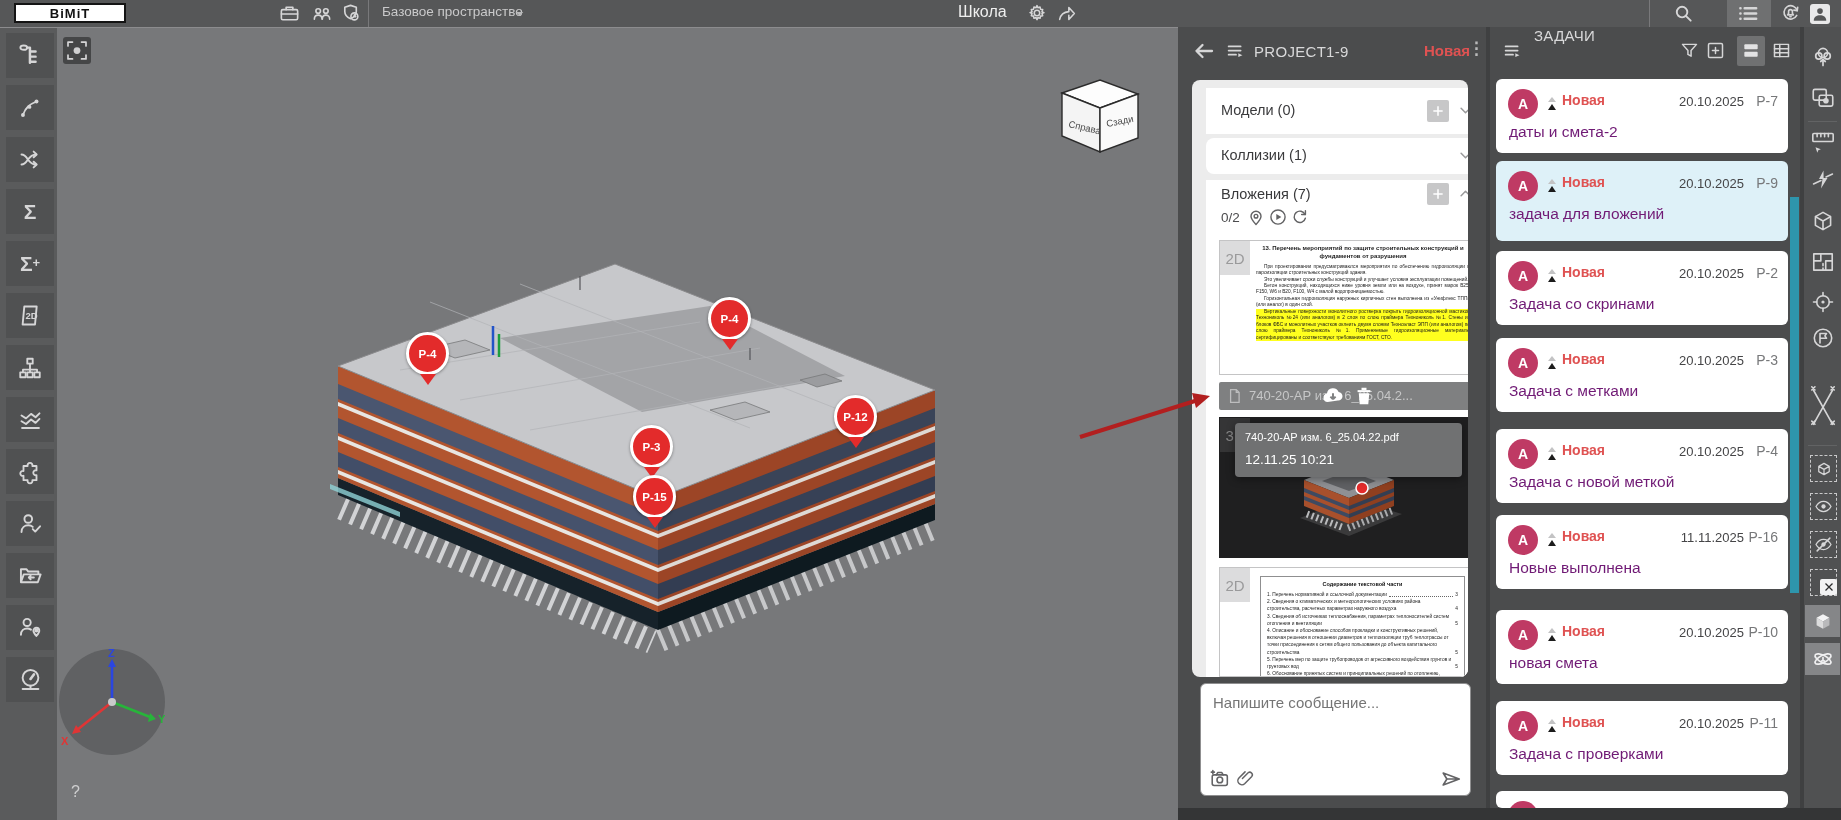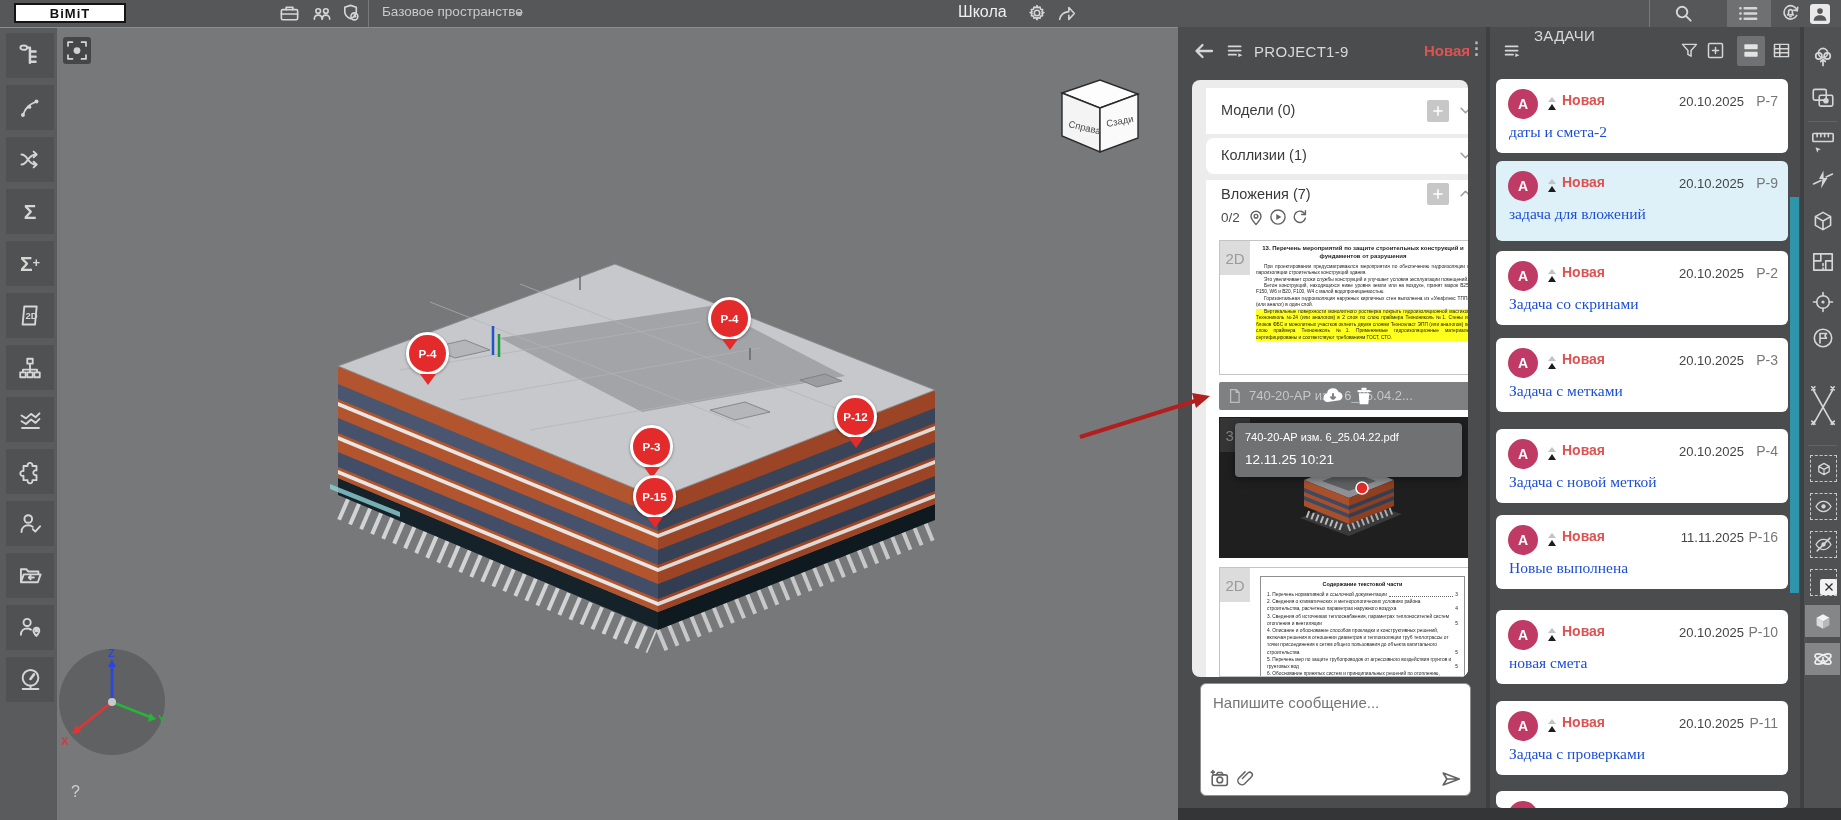--- a/index.html
+++ b/index.html
@@ -44,21 +44,21 @@
   .tcard.hl{background:#def1f8;}
   .avatar{position:absolute;left:12px;top:10px;width:30px;height:30px;border-radius:50%;background:#bf3a64;color:#fff;
           font-size:14px;font-weight:bold;display:flex;align-items:center;justify-content:center;}
   .prio{position:absolute;left:51px;top:16px;width:10px;height:18px;}
   .prio i{display:block;width:0;height:0;margin:2px auto;border-left:4px solid transparent;border-right:4px solid transparent;}
   .prio .up1{border-bottom:5px solid #c3c3c4;}
   .prio .up2{border-bottom:6px solid #1c1c1c;}
   .tstat{position:absolute;left:66px;top:13px;color:#df5252;font-size:14px;font-weight:bold;}
   .tdate{position:absolute;right:44px;top:15px;color:#454547;font-size:13px;}
   .tid{position:absolute;right:10px;top:14px;color:#77787a;font-size:14px;}
-  .ttitle{position:absolute;left:13px;top:44px;color:#1d4ed8;font-size:15.5px;font-family:Liberation Serif, serif;}
+  .ttitle{position:absolute;left:13px;top:44px;color:#701a75;font-size:15.5px;}
   
   #rstrip{left:1804px;top:27px;width:37px;height:781px;background:#505152;}
   .chip{position:absolute;left:6px;width:25px;height:25px;border:1.3px dashed #c9c9ca;display:flex;align-items:center;justify-content:center;}
   .sep{position:absolute;left:4px;width:29px;height:1px;background:#626object364;background:#626364;}
   .activebtn{position:absolute;left:1px;width:35px;height:32px;background:#858688;display:flex;align-items:center;justify-content:center;}
   textarea{font-family:"Liberation Sans", sans-serif;}
 </style>
 </head>
 <body>
 

